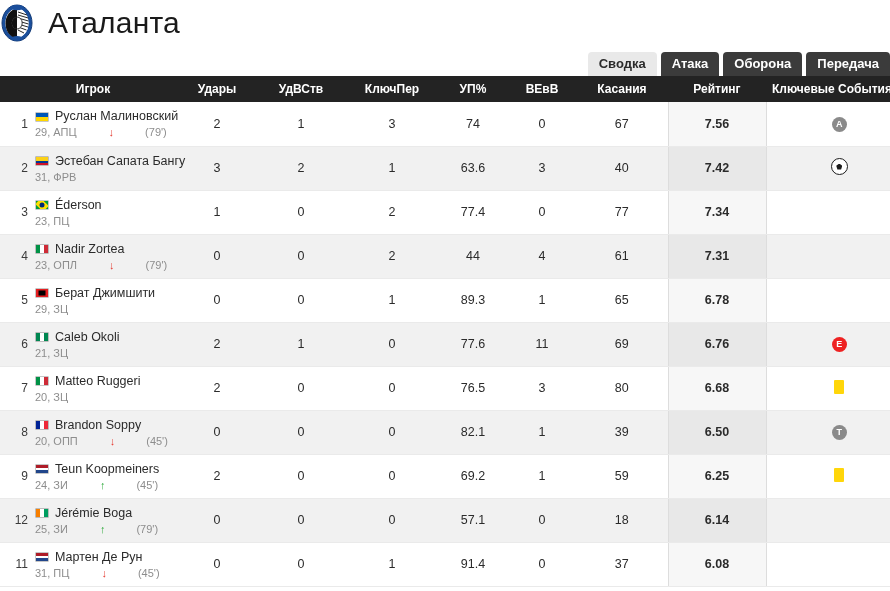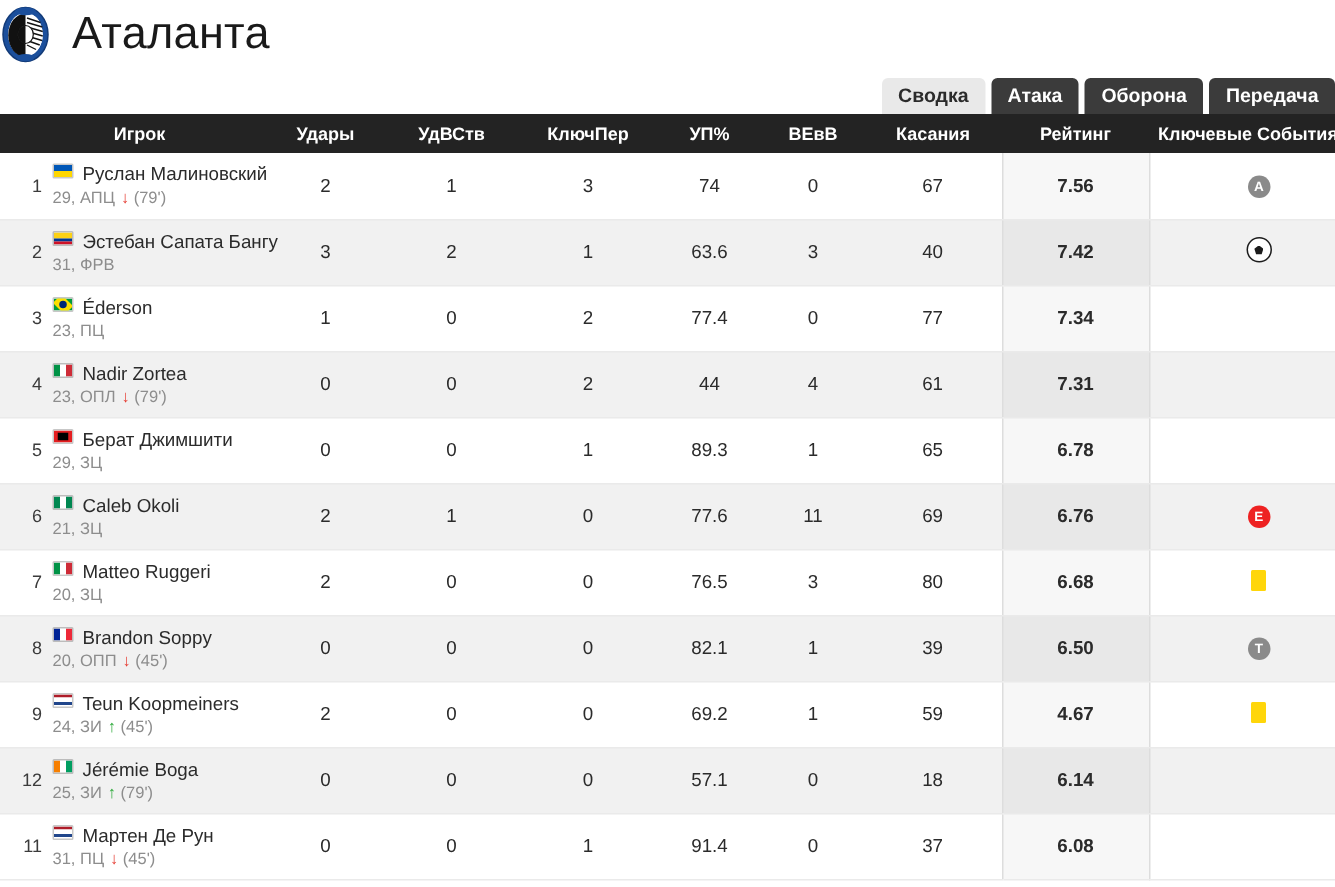--- a/index.html
+++ b/index.html
@@ -121,21 +121,21 @@
   .pcell { display: flex; align-items: center; }
   .rank {
     width: 20px;
     flex: 0 0 auto;
     font-size: 12px;
     color: #3b3b3b;
     text-align: right;
     margin-right: 7px;
   }
   .pinfo { display: flex; flex-direction: column; justify-content: center; }
-  .pname-line { display: flex; align-items: flex-start; line-height: 15px; }
+  .pname-line { display: flex; align-items: center; line-height: 15px; }
   .flag {
     width: 14px;
     height: 10px;
     flex: 0 0 auto;
     margin-right: 6px;
     border: 1px solid rgba(0,0,0,.22);
     box-sizing: border-box;
     position: relative;
     overflow: hidden;
     border-radius: 1px;
@@ -146,20 +146,21 @@
     white-space: nowrap;
   }
   .pmeta {
     font-size: 11px;
     color: #8d8d8d;
     margin-top: 2px;
     padding-left: 0px;
     display: flex;
     align-items: center;
     white-space: nowrap;
+    gap: 28px;
   }
   .sub-arrow { font-size: 11px; margin: 0 3px 0 4px; font-weight: bold; }
   .sub-off { color: #e53a30; }
   .sub-on  { color: #2faa3c; }
   .sub-min { color: #8d8d8d; }
 
   
   .ev { display: inline-flex; align-items: center; }
   .ev-circle {
     width: 15px; height: 15px;
@@ -512,21 +513,21 @@
            </div>
          </div>
        </div>
      </td>
      <td class="c-sh">2</td>
      <td class="c-sot">0</td>
      <td class="c-kp">0</td>
      <td class="c-pa">69.2</td>
      <td class="c-ad">1</td>
      <td class="c-tch">59</td>
-     <td class="c-rat">4.67</td>
+     <td class="c-rat">6.25</td>
      <td class="c-ke"><span class="ev">
               <span class="ev-card"></span>
             </span></td>
         </tr>
         <tr class="even">
           <td class="c-player">
        <div class="pcell">
          <div class="rank">12</div>
          <div class="pinfo">
            <div class="pname-line">

